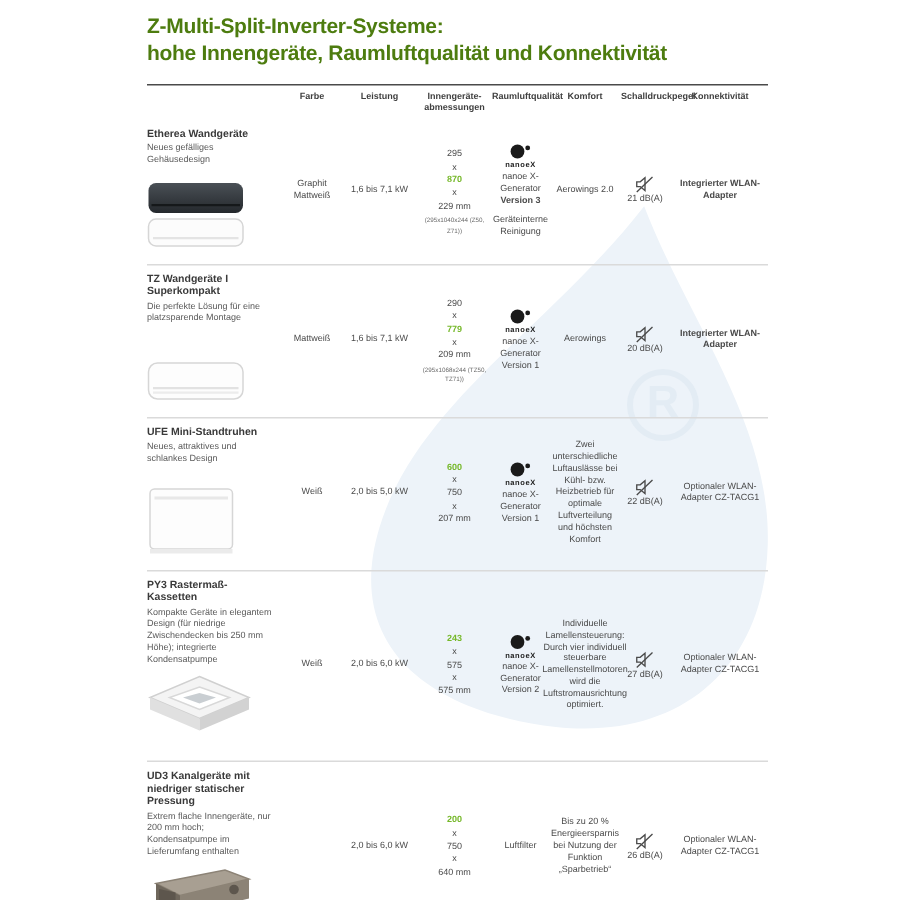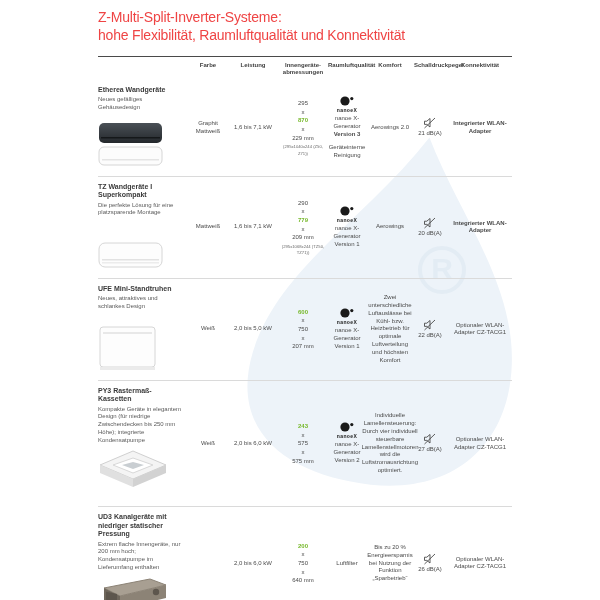--- a/index.html
+++ b/index.html
@@ -6,21 +6,21 @@
   .page { position:relative; width:600px; height:600px; background:#ffffff; overflow:hidden; }
 
   
   .watermark { position:absolute; left:235px; top:125px; width:300px; height:370px; z-index:0; }
   .r-badge { position:absolute; left:418px; top:246px; width:40px; height:40px; border:4px solid #e3ecf4;
              border-radius:50%; color:#e3ecf4; font-size:30px; font-weight:bold; text-align:center;
              line-height:38px; z-index:0; }
 
   .content { position:absolute; left:98px; top:0; width:414px; z-index:1; }
 
-  .title { padding-top:9px; color:#ef4444; font-size:14px; font-weight:normal; line-height:1.28; letter-spacing:-0.2px; }
+  .title { padding-top:9px; color:#4d7c0f; font-size:14px; font-weight:bold; line-height:1.28; letter-spacing:-0.2px; }
 
   .table { margin-top:11px; border-top:1px solid #4a4a4a; }
   .hdr-row, .row { display:grid; grid-template-columns:92px 36px 54px 46px 42px 44px 36px 64px; }
   .hdr-row { padding:5px 0 3px 0; }
   .hdr-cell { font-size:6px; font-weight:bold; color:#3f3f3f; text-align:center; align-self:start; padding:0 2px; line-height:1.25; }
   .row { border-bottom:1px solid #dadada; }
   .row:last-of-type { border-bottom:1px solid #4a4a4a; }
   .r1 { min-height:96px; } .r2 { min-height:101px; } .r3 { min-height:101px; } .r4 { min-height:103px; } .r5 { min-height:78px; }
 
   .cell { display:flex; flex-direction:column; align-items:center; justify-content:center;
@@ -49,21 +49,21 @@
 
   <svg class="watermark" viewBox="0 0 300 370">
     <path d="M170,8 C120,95 38,160 25,245 C12,330 80,362 160,360 C245,357 292,300 283,220 C274,140 210,80 170,8 Z" fill="#EDF3F9" transform="rotate(8 150 185)"></path>
   </svg>
   <div class="r-badge">R</div>
 
   <div class="content">
 
     <div class="title">
       <div>Z-Multi-Split-Inverter-Systeme:</div>
-      <div>hohe Flexibilität, Raumluftqualität und Konnektivität</div>
+      <div>hohe Innengeräte, Raumluftqualität und Konnektivität</div>
     </div>
 
     <div class="table">
 
       <div class="hdr-row">
         <div class="hdr-cell"></div>
         <div class="hdr-cell">Farbe</div>
         <div class="hdr-cell">Leistung</div>
         <div class="hdr-cell">Innengeräte-abmessungen</div>
         <div class="hdr-cell">Raumluftqualität</div>

